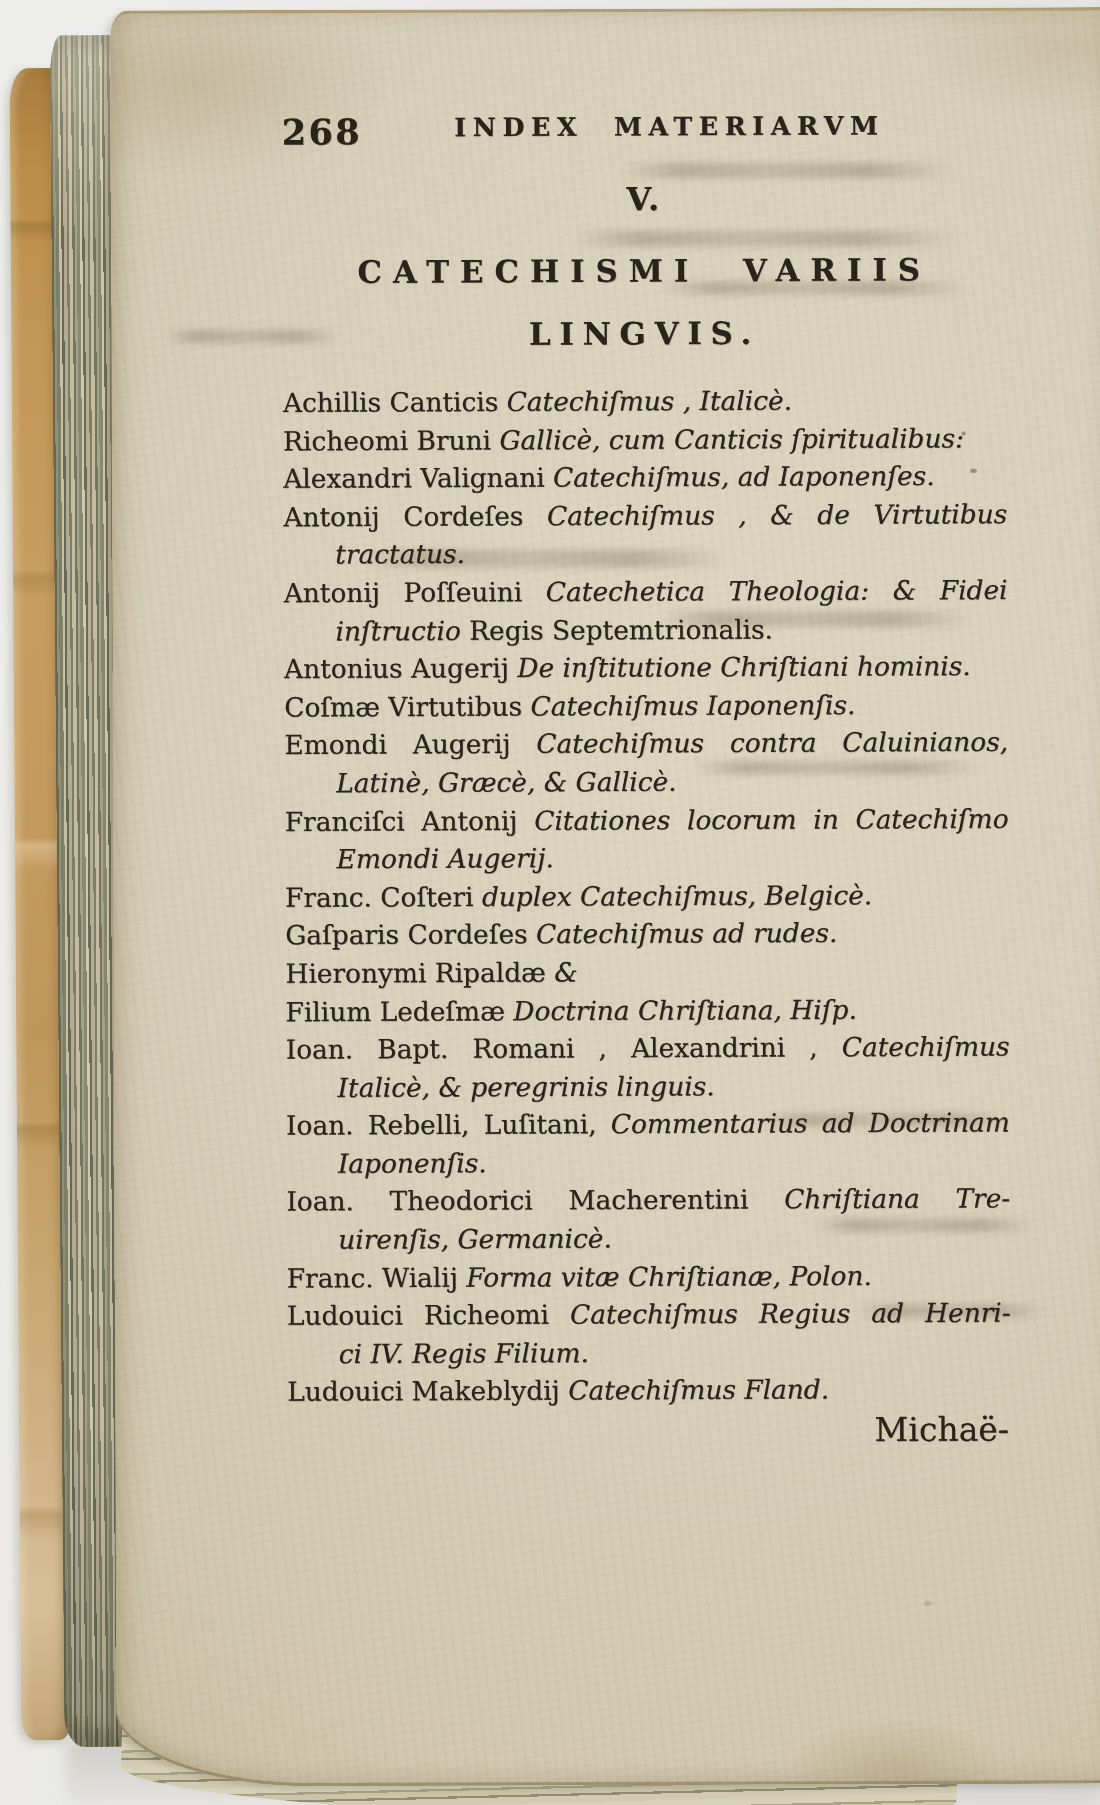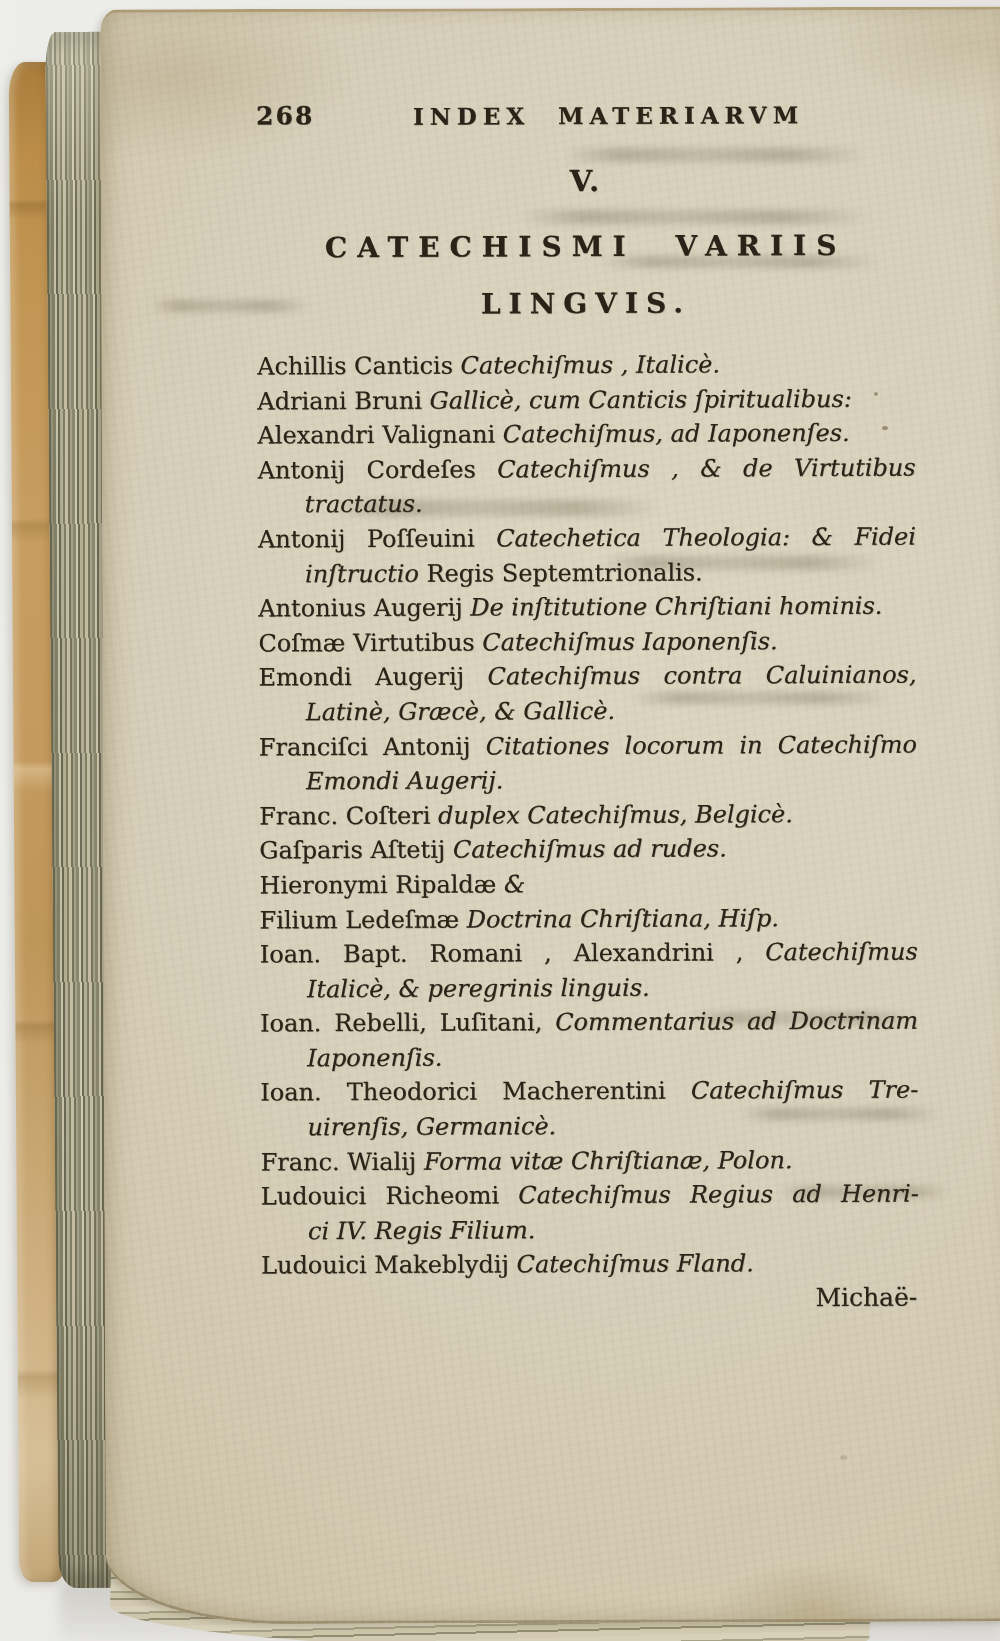--- a/index.html
+++ b/index.html
@@ -67,37 +67,37 @@
       radial-gradient(200px 90px at 96% 2%,rgba(140,115,70,.14),rgba(140,115,70,0) 70%);}
   
   .ghost{position:absolute;z-index:3;height:14px;border-radius:7px;filter:blur(3px);
     background:linear-gradient(90deg,rgba(104,95,72,0),rgba(104,95,72,.30) 18%,
       rgba(104,95,72,.20) 45%,rgba(104,95,72,.30) 75%,rgba(104,95,72,0));}
   .speck{position:absolute;z-index:3;border-radius:50%;background:rgba(95,80,50,.5);}
   
   .text-block{position:absolute;left:256px;top:100px;width:658px;z-index:4;
     color:#2a2317;transform:rotate(-.25deg);
     text-shadow:.4px .4px .7px rgba(42,35,23,.6);}
-  .folio{position:absolute;left:0;top:0;font-size:25px;font-weight:bold;letter-spacing:2px;}
+  .folio{position:absolute;left:0;top:0;font-size:32px;font-weight:bold;letter-spacing:2px;}
   .running{position:absolute;left:50%;transform:translateX(-44%);top:2px;white-space:nowrap;
     font-size:23px;font-weight:bold;letter-spacing:6px;word-spacing:14px;}
   .secnum{position:absolute;left:0;right:0;top:64px;text-align:center;
     font-size:29px;font-weight:bold;letter-spacing:2px;}
   .title1{position:absolute;left:0;right:0;top:130px;text-align:center;white-space:nowrap;
     font-size:28px;font-weight:bold;letter-spacing:10px;word-spacing:20px;}
   .title2{position:absolute;left:0;right:0;top:187px;text-align:center;
     font-size:28px;font-weight:bold;letter-spacing:8px;}
   .entries{position:absolute;left:0;top:248px;width:658px;
     font-size:24px;line-height:34.6px;}
   .line{white-space:nowrap;}
   .line.full{white-space:normal;text-align:justify;text-align-last:justify;}
   .line.indent{margin-left:47px;}
   .italic{font-style:italic;}
   .roman{font-style:normal;}
-  .catchword{position:absolute;right:2px;top:1184px;font-size:25px;}
+  .catchword{position:absolute;right:2px;top:1184px;font-size:30px;}
 </style>
 </head>
 <body>
 
 <div class="table-shadow"></div>
 
 <div class="binding"></div>
 <div class="page-edges"></div>
 <div class="bottom-edges"></div>
 
@@ -121,21 +121,21 @@
   <span class="folio">268</span>
   <span class="running">INDEX MATERIARVM</span>
   <div class="secnum">V.</div>
   <div class="title1">CATECHISMI VARIIS</div>
   <div class="title2">LINGVIS.</div>
   <div class="entries">
       <div>
         <div class="line"><span class="roman">Achillis Canticis </span><span class="italic">Catechiſmus , Italicè.</span></div>
       </div>
       <div>
-        <div class="line"><span class="roman">Adriani Bruni </span><span class="italic">Gallicè, cum Canticis ſpiritualibus:</span></div>
+        <div class="line"><span class="roman">Richeomi Bruni </span><span class="italic">Gallicè, cum Canticis ſpiritualibus:</span></div>
       </div>
       <div>
         <div class="line"><span class="roman">Alexandri Valignani </span><span class="italic">Catechiſmus, ad Iaponenſes.</span></div>
       </div>
       <div>
         <div class="line full"><span class="roman">Antonij Cordeſes </span><span class="italic">Catechiſmus , &amp; de Virtutibus</span></div>
         <div class="line indent"><span class="italic">tractatus.</span></div>
       </div>
       <div>
         <div class="line full"><span class="roman">Antonij Poſſeuini </span><span class="italic">Catechetica Theologia: &amp; Fidei</span></div>
@@ -152,38 +152,38 @@
         <div class="line indent"><span class="italic">Latinè, Græcè, &amp; Gallicè.</span></div>
       </div>
       <div>
         <div class="line full"><span class="roman">Franciſci Antonij </span><span class="italic">Citationes locorum in Catechiſmo</span></div>
         <div class="line indent"><span class="italic">Emondi Augerij.</span></div>
       </div>
       <div>
         <div class="line"><span class="roman">Franc. Coſteri </span><span class="italic">duplex Catechiſmus, Belgicè.</span></div>
       </div>
       <div>
-        <div class="line"><span class="roman">Gaſparis Aſtetij </span><span class="italic">Catechiſmus ad rudes.</span></div>
+        <div class="line"><span class="roman">Gaſparis Cordeſes </span><span class="italic">Catechiſmus ad rudes.</span></div>
       </div>
       <div>
         <div class="line"><span class="roman">Hieronymi Ripaldæ</span><span class="italic">  &amp;</span></div>
       </div>
       <div>
         <div class="line"><span class="roman">Filium Ledeſmæ </span><span class="italic">Doctrina Chriſtiana, Hiſp.</span></div>
       </div>
       <div>
         <div class="line full"><span class="roman">Ioan. Bapt. Romani , Alexandrini , </span><span class="italic">Catechiſmus</span></div>
         <div class="line indent"><span class="italic">Italicè, &amp; peregrinis linguis.</span></div>
       </div>
       <div>
         <div class="line full"><span class="roman">Ioan. Rebelli, Luſitani, </span><span class="italic">Commentarius ad Doctrinam</span></div>
         <div class="line indent"><span class="italic">Iaponenſis.</span></div>
       </div>
       <div>
-        <div class="line full"><span class="roman">Ioan. Theodorici Macherentini </span><span class="italic">Catechiſmus Tre-</span></div>
+        <div class="line full"><span class="roman">Ioan. Theodorici Macherentini </span><span class="italic">Chriſtiana Tre-</span></div>
         <div class="line indent"><span class="italic">uirenſis, Germanicè.</span></div>
       </div>
       <div>
         <div class="line"><span class="roman">Franc. Wialij </span><span class="italic">Forma vitæ Chriſtianæ, Polon.</span></div>
       </div>
       <div>
         <div class="line full"><span class="roman">Ludouici Richeomi </span><span class="italic">Catechiſmus Regius ad Henri-</span></div>
         <div class="line indent"><span class="italic">ci IV. Regis Filium.</span></div>
       </div>
       <div>

